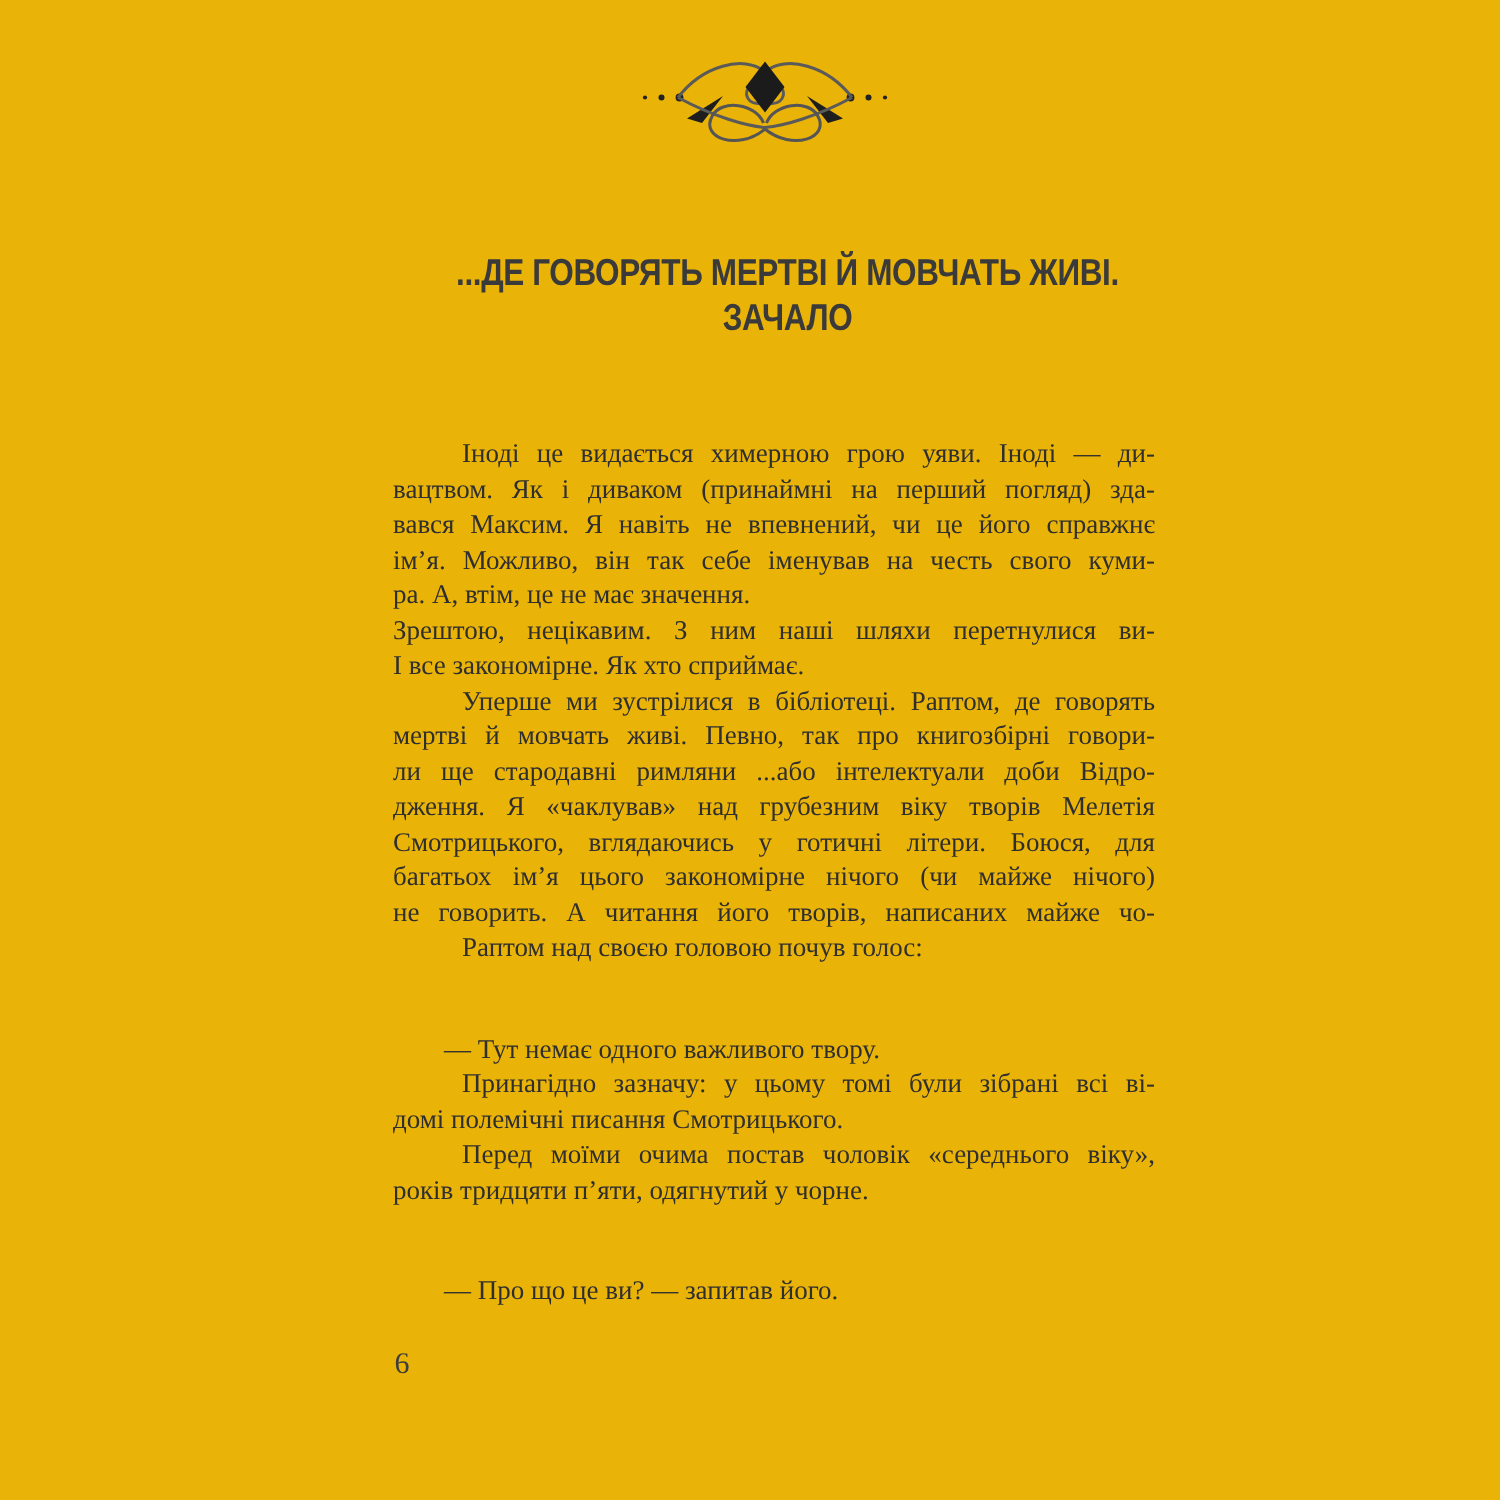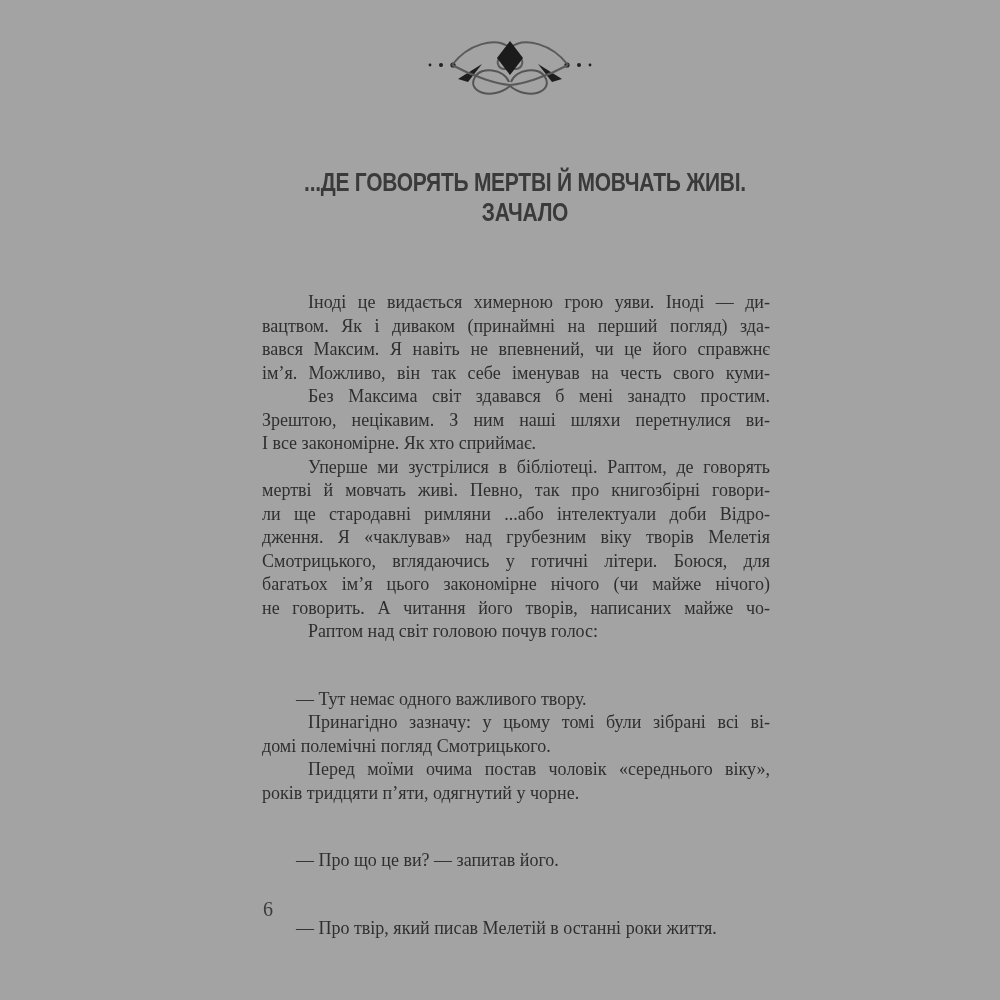--- a/index.html
+++ b/index.html
@@ -1,19 +1,19 @@
 <!DOCTYPE html>
 <html><head>
 <meta charset="utf-8">
 <style>
   html,body{margin:0;padding:0;background:#ffffff;}
   .page{
     position:relative;
     width:1000px;height:1000px;
-    background:#a3a3a3;
+    background:#eab308;
     overflow:hidden;
     font-family:"Liberation Serif", serif;
   }
   .ornament{position:absolute;top:20px;left:0;width:1000px;height:90px;}
   .content{position:absolute;left:262px;top:0;width:508px;}
   .title{
     position:absolute;top:167px;left:0;width:508px;margin:0;
     text-align:center;
   }
   .title-inner{
@@ -94,35 +94,34 @@
         <span>...ДЕ ГОВОРЯТЬ МЕРТВІ Й МОВЧАТЬ ЖИВІ.</span><br>
         <span>ЗАЧАЛО</span>
       </span>
     </h1>
 
     <div class="body-text" id="body-text">
         <div class="line indent">Іноді це видається химерною грою уяви. Іноді — ди-</div>
         <div class="line">вацтвом. Як і диваком (принаймні на перший погляд) зда-</div>
         <div class="line">вався Максим. Я навіть не впевнений, чи це його справжнє</div>
         <div class="line">ім’я. Можливо, він так себе іменував на честь свого куми-</div>
-        <div class="line indent">Без Максима світ здавався б мені занадто простим.</div>
+        <div class="line lastline">ра. А, втім, це не має значення.</div>
         <div class="line">Зрештою, нецікавим. З ним наші шляхи перетнулися ви-</div>
         <div class="line lastline">І все закономірне. Як хто сприймає.</div>
         <div class="line indent">Уперше ми зустрілися в бібліотеці. Раптом, де говорять</div>
         <div class="line">мертві й мовчать живі. Певно, так про книгозбірні говори-</div>
         <div class="line">ли ще стародавні римляни ...або інтелектуали доби Відро-</div>
         <div class="line">дження. Я «чаклував» над грубезним віку творів Мелетія</div>
         <div class="line">Смотрицького, вглядаючись у готичні літери. Боюся, для</div>
         <div class="line">багатьох ім’я цього закономірне нічого (чи майже нічого)</div>
         <div class="line">не говорить. А читання його творів, написаних майже чо-</div>
-        <div class="line indent lastline">Раптом над світ головою почув голос:</div>
+        <div class="line indent lastline">Раптом над своєю головою почув голос:</div>
         <div class="line indent-sm lastline">— Тут немає одного важливого твору.</div>
         <div class="line indent">Принагідно зазначу: у цьому томі були зібрані всі ві-</div>
-        <div class="line lastline">домі полемічні погляд Смотрицького.</div>
+        <div class="line lastline">домі полемічні писання Смотрицького.</div>
         <div class="line indent">Перед моїми очима постав чоловік «середнього віку»,</div>
         <div class="line lastline">років тридцяти п’яти, одягнутий у чорне.</div>
         <div class="line indent-sm lastline">— Про що це ви? — запитав його.</div>
-        <div class="line indent-sm lastline">— Про твір, який писав Мелетій в останні роки життя.</div>
       </div>
   </div>
 
   <div class="page-number">6</div>
 </div>
 
 </body></html>

